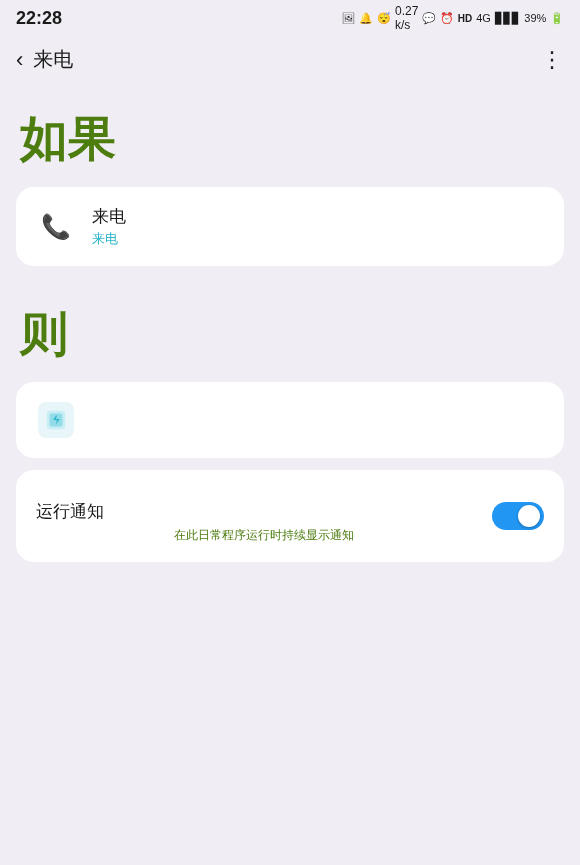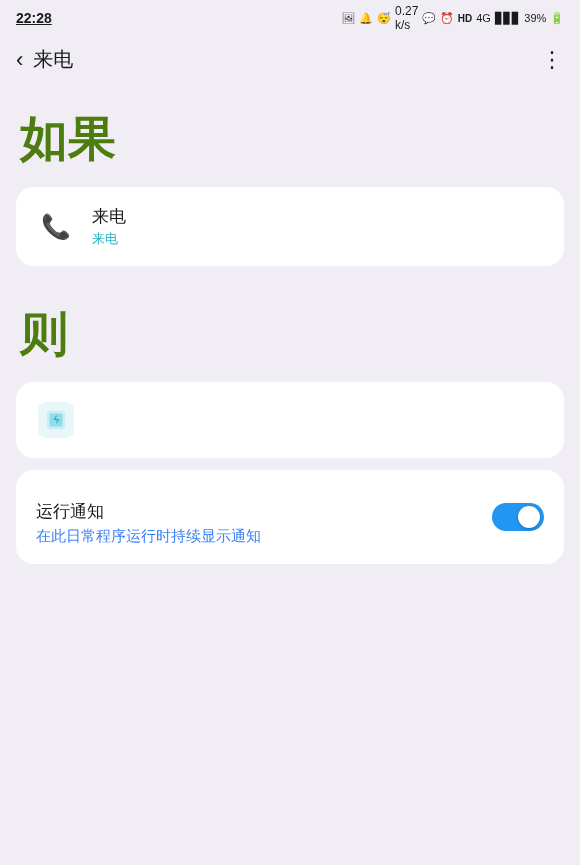--- a/index.html
+++ b/index.html
@@ -19,24 +19,23 @@
     .status-bar {
       background-color: #f0eef4;
       display: flex;
       justify-content: space-between;
       align-items: center;
       padding: 8px 16px;
       height: 36px;
     }
 
     .status-time {
-      font-size: 14px;
+      font-size: 18px;
       font-weight: 600;
       color: #1a1a1a;
-      text-decoration: underline;
     }
 
     .status-icons {
       display: flex;
       align-items: center;
       gap: 4px;
       font-size: 11px;
       color: #1a1a1a;
     }
 
@@ -158,22 +157,23 @@
     }
 
     .notification-title {
       font-size: 17px;
       color: #1a1a1a;
       margin-bottom: 4px;
       margin-top: 12px;
     }
 
     .notification-subtitle {
-      font-size: 15px;
-      color: #3b82f6;
+      font-size: 12px;
+      color: #4d7c0f;
+      text-align: center;
     }
 
     .toggle-switch {
       position: relative;
       width: 52px;
       height: 28px;
     }
 
     .toggle-slider {
       position: absolute;

